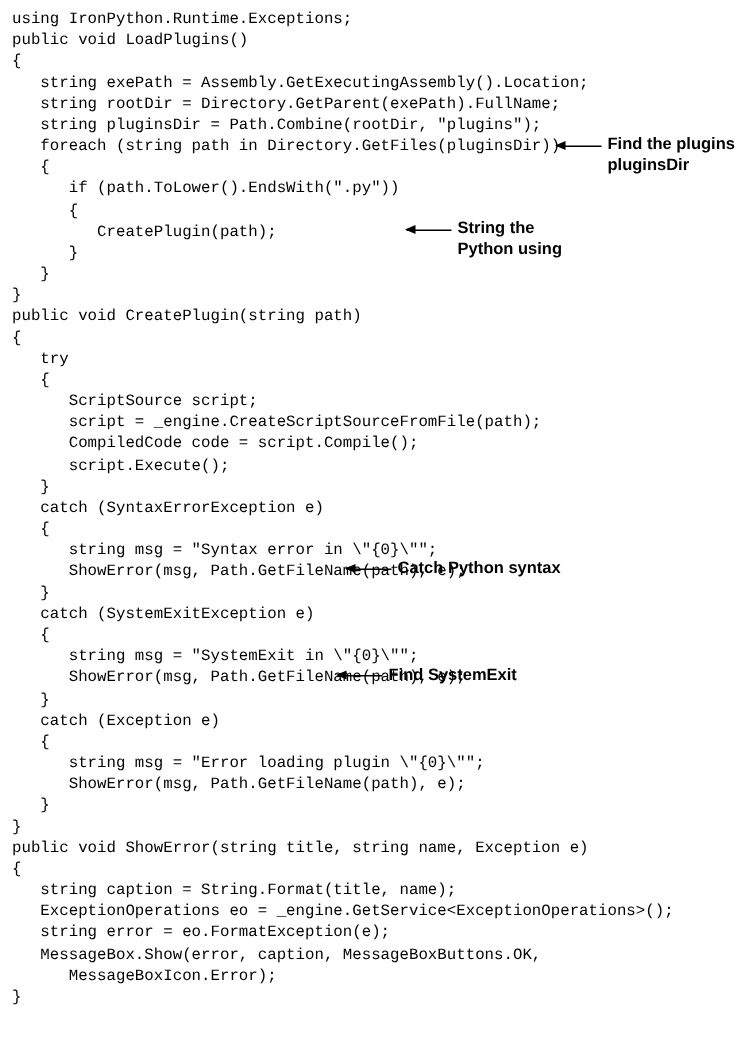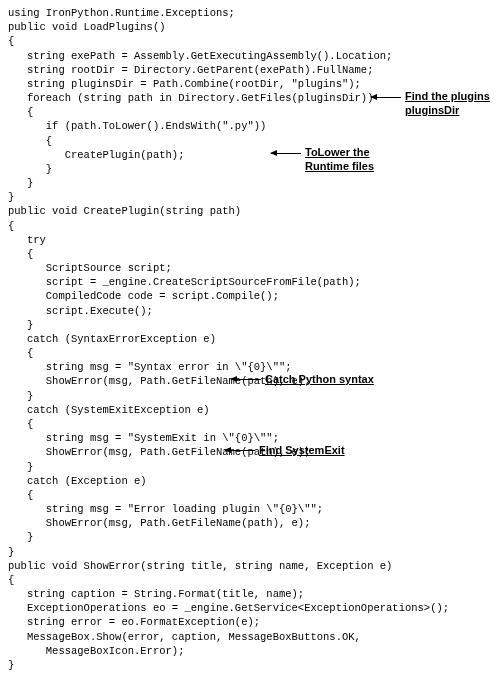--- a/index.html
+++ b/index.html
@@ -21,21 +21,20 @@
     white-space: pre;
     font-family: inherit;
   }
   .ann {
     position: absolute;
     font-family: Arial, Helvetica, sans-serif;
     font-weight: bold;
     font-size: 11px;
     color: #000;
     line-height: 1.25;
-    text-decoration: underline;
   }
   .arrow {
     position: absolute;
     height: 1px;
     background: #000;
   }
   .arrow::before {
     content: "";
     position: absolute;
     left: -1px;
@@ -103,22 +102,22 @@
 </div>
 
 <div class="arrow" style="left:371px; top:97px; width:30px;"></div>
 <div class="ann" style="left:405px; top:90px;">
   <div>Find the plugins</div>
   <div>pluginsDir</div>
 </div>
 
 <div class="arrow" style="left:271px; top:153px; width:30px;"></div>
 <div class="ann" style="left:305px; top:146px;">
-  <div>ToLower the</div>
-  <div>Runtime files</div>
+  <div>String the</div>
+  <div>Python using</div>
 </div>
 
 <div class="arrow" style="left:231px; top:379px; width:30px;"></div>
 <div class="ann" style="left:265px; top:373px;">
   <span>Catch Python syntax</span>
 </div>
 
 <div class="arrow" style="left:225px; top:450px; width:30px;"></div>
 <div class="ann" style="left:259px; top:444px;">
   <span>Find SystemExit</span>

